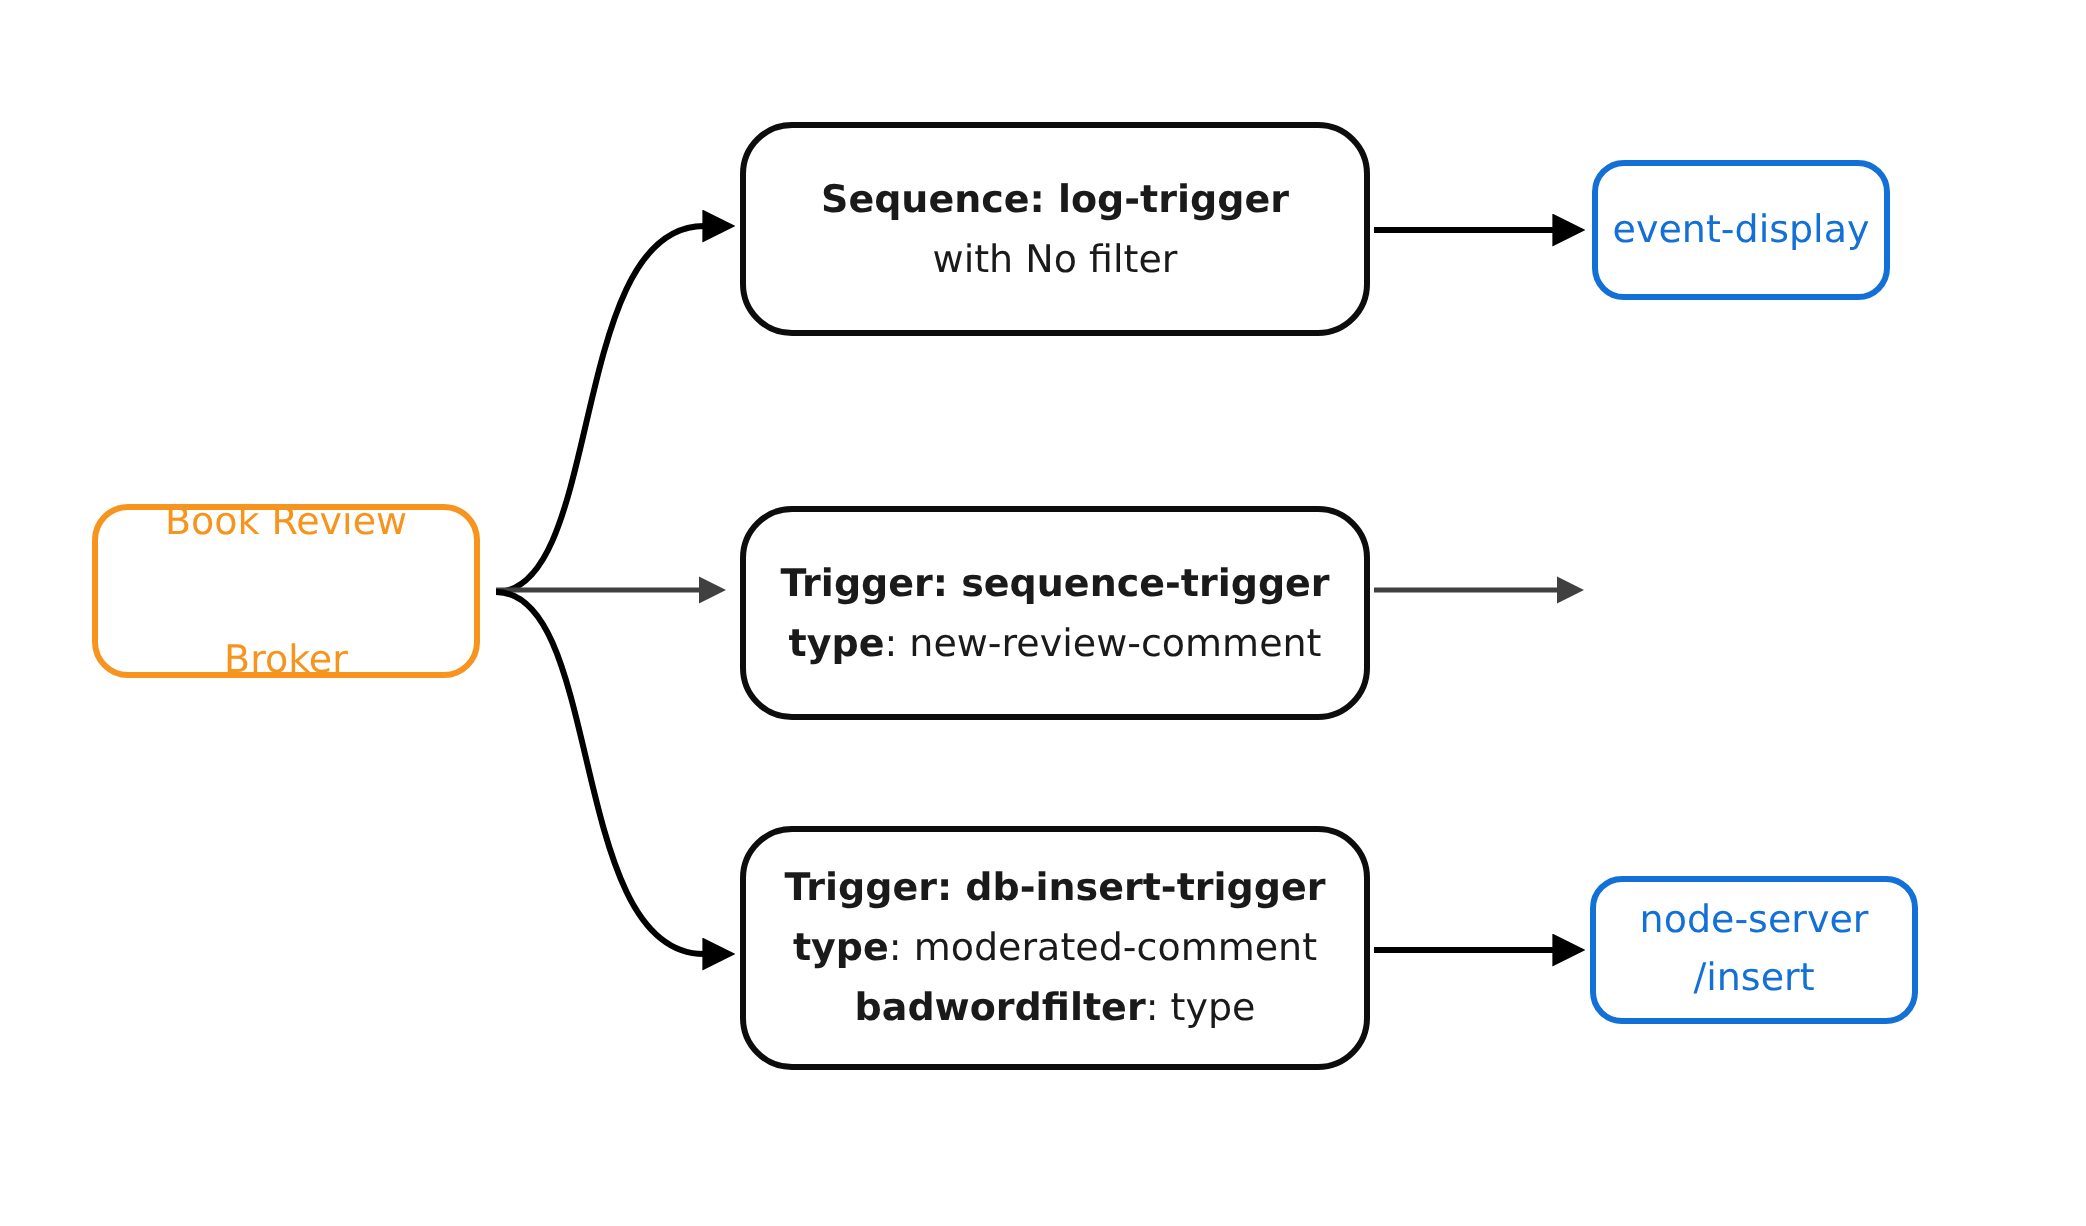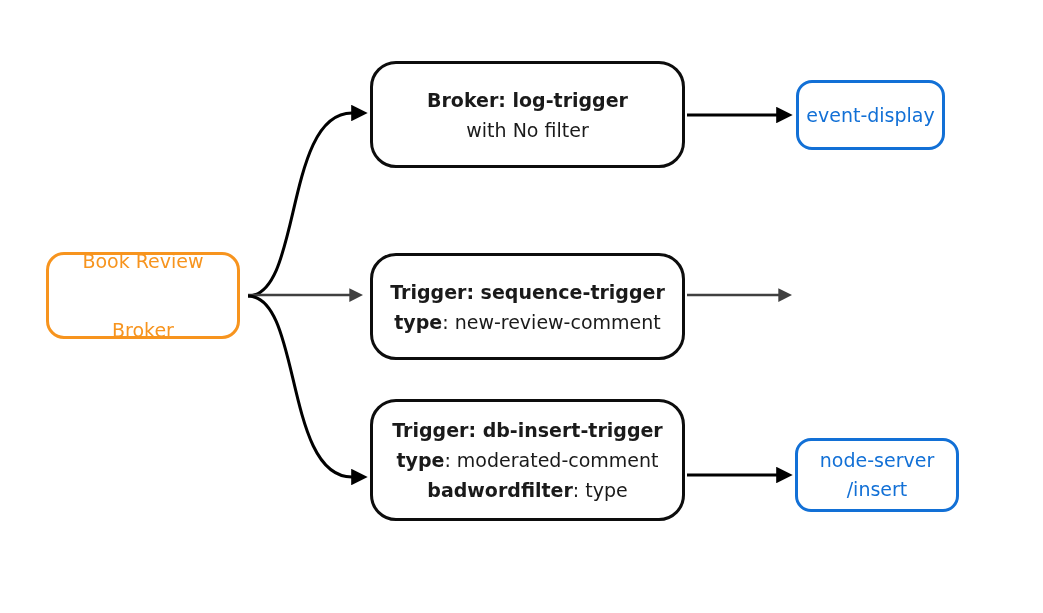--- a/index.html
+++ b/index.html
@@ -31,21 +31,21 @@
   .trigger{
     left:370px;width:315px;
     border:3px solid var(--trigger_border,#0d0d0d);
     border-radius:26px;
     color:var(--trigger_text,#1a1a1a);
     font-size:19px;line-height:30px;
   }
   .trigger strong{font-weight:bold;}
   .t1{top:61px;height:107px;}
   .t2{top:241px;height:107px;margin-top:12px;}
-  .t3{top:399px;height:122px;}
+  .t3{top:413px;height:122px;}
   .sink{
     left:796px;width:149px;height:70px;
     border:3px solid var(--sink_blue,#1270D6);
     border-radius:16px;
     color:var(--sink_blue,#1270D6);
     font-size:19px;line-height:29px;
   }
   .s1{top:80px;}
   .s2{top:260px;}
   .s3{top:438px;left:795px;width:164px;height:74px;}
@@ -72,21 +72,21 @@
     <path class="edge-black" d="M 687 475 L 777 475" marker-end="url(#ah-black)"></path>
   </svg>
 
   <div class="node broker">
     <div class="line">Book Review</div>
     <div class="line">Broker</div>
   </div>
 
   <div class="node trigger t1">
     <div class="line">
-      <strong>Broker: log-trigger</strong><span></span>
+      <strong>Sequence: log-trigger</strong><span></span>
     </div>
     <div class="line">
       <strong></strong><span>with No filter</span>
     </div>
   </div>
 
   <div class="node trigger t2">
     <div class="line">
       <strong>Trigger: sequence-trigger</strong><span></span>
     </div>

